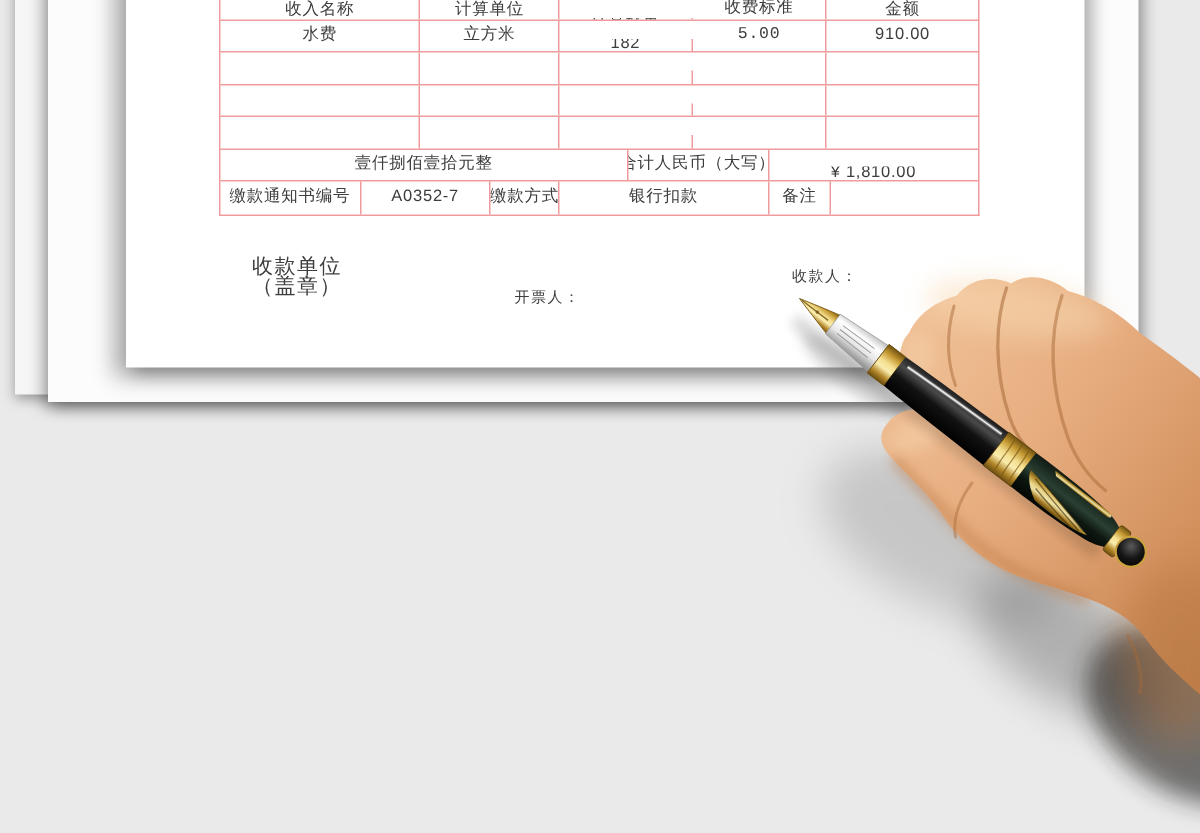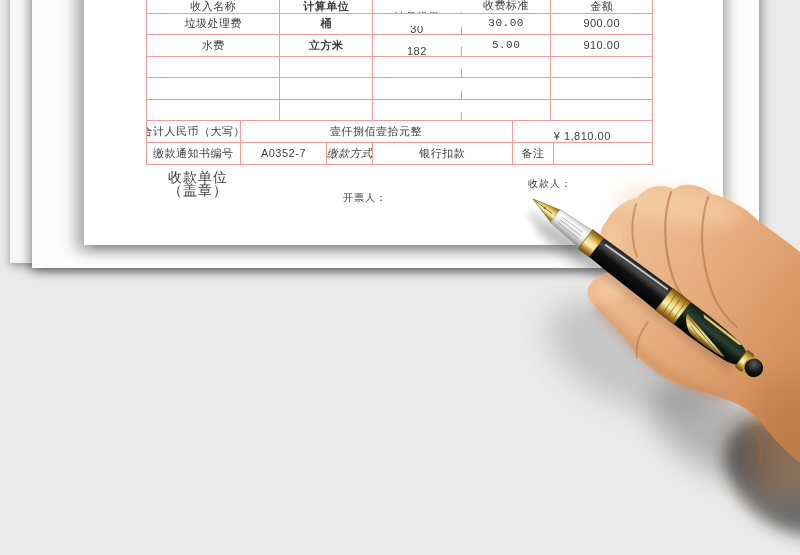--- a/index.html
+++ b/index.html
@@ -32,25 +32,25 @@
   .trow:last-child{border-bottom:none;}
   .trow.hdr{height:13.5px;}
   .tcell{
     display:flex;align-items:center;justify-content:center;
     font-size:11px;line-height:11px;letter-spacing:.5px;
     border-right:1px solid #f09b9b;box-sizing:border-box;
     overflow:hidden;white-space:nowrap;
   }
   .tcell:last-child{border-right:none;}
   
-  .c0{width:134px;} .c1{width:93px;font-weight:bold;} .c2{width:89px;margin-top:12px;} .c3{width:90px;font-family:Liberation Mono, monospace;} .c4{width:101px;text-align:center;}
+  .c0{width:134px;} .c1{width:93px;} .c2{width:89px;margin-top:12px;} .c3{width:90px;font-family:Liberation Mono, monospace;} .c4{width:101px;text-align:center;}
   
   .t0{width:94px;} .t1{width:273px;} .t2{width:140px;margin-top:11px;}
   
-  .n0{width:94px;} .n1{width:87px;} .n2{width:46px;font-style:italic;} .n3{width:140px;} .n4{width:42px;} .n5{width:98px;}
+  .n0{width:94px;} .n1{width:87px;} .n2{width:46px;} .n3{width:140px;} .n4{width:42px;} .n5{width:98px;}
   
   .payee{
     position:absolute;left:146px;top:171px;width:104px;
     text-align:center;font-size:14px;line-height:13px;letter-spacing:1px;
   }
   .sign-label{position:absolute;font-size:10px;letter-spacing:1px;}
   .issuer{left:343px;top:191px;}
   .receiver{left:528px;top:177px;}
   .photo-overlay{position:absolute;left:0;top:0;pointer-events:none;}
 </style>
@@ -63,27 +63,20 @@
 
 <div class="tbl">
   <div class="trow hdr">
     <div class="tcell c0">收入名称</div>
     <div class="tcell c1">计算单位</div>
     <div class="tcell c2">计算数量</div>
     <div class="tcell c3">收费标准</div>
     <div class="tcell c4">金额</div>
   </div>
   <div class="trow">
-    <div class="tcell c0">垃圾处理费</div>
-    <div class="tcell c1">桶</div>
-    <div class="tcell c2">30</div>
-    <div class="tcell c3">30.00</div>
-    <div class="tcell c4">900.00</div>
-  </div>
-  <div class="trow">
     <div class="tcell c0">水费</div>
     <div class="tcell c1">立方米</div>
     <div class="tcell c2">182</div>
     <div class="tcell c3">5.00</div>
     <div class="tcell c4">910.00</div>
   </div>
   <div class="trow">
     <div class="tcell c0"></div>
     <div class="tcell c1"></div>
     <div class="tcell c2"></div>
@@ -98,22 +91,22 @@
     <div class="tcell c4"></div>
   </div>
   <div class="trow">
     <div class="tcell c0"></div>
     <div class="tcell c1"></div>
     <div class="tcell c2"></div>
     <div class="tcell c3"></div>
     <div class="tcell c4"></div>
   </div>
   <div class="trow">
+    <div class="tcell t1">壹仟捌佰壹拾元整</div>
     <div class="tcell t0">合计人民币（大写）</div>
-    <div class="tcell t1">壹仟捌佰壹拾元整</div>
     <div class="tcell t2">¥ 1,810.00</div>
   </div>
   <div class="trow">
     <div class="tcell n0">缴款通知书编号</div>
     <div class="tcell n1">A0352-7</div>
     <div class="tcell n2">缴款方式</div>
     <div class="tcell n3">银行扣款</div>
     <div class="tcell n4">备注</div>
     <div class="tcell n5"></div>
   </div>

